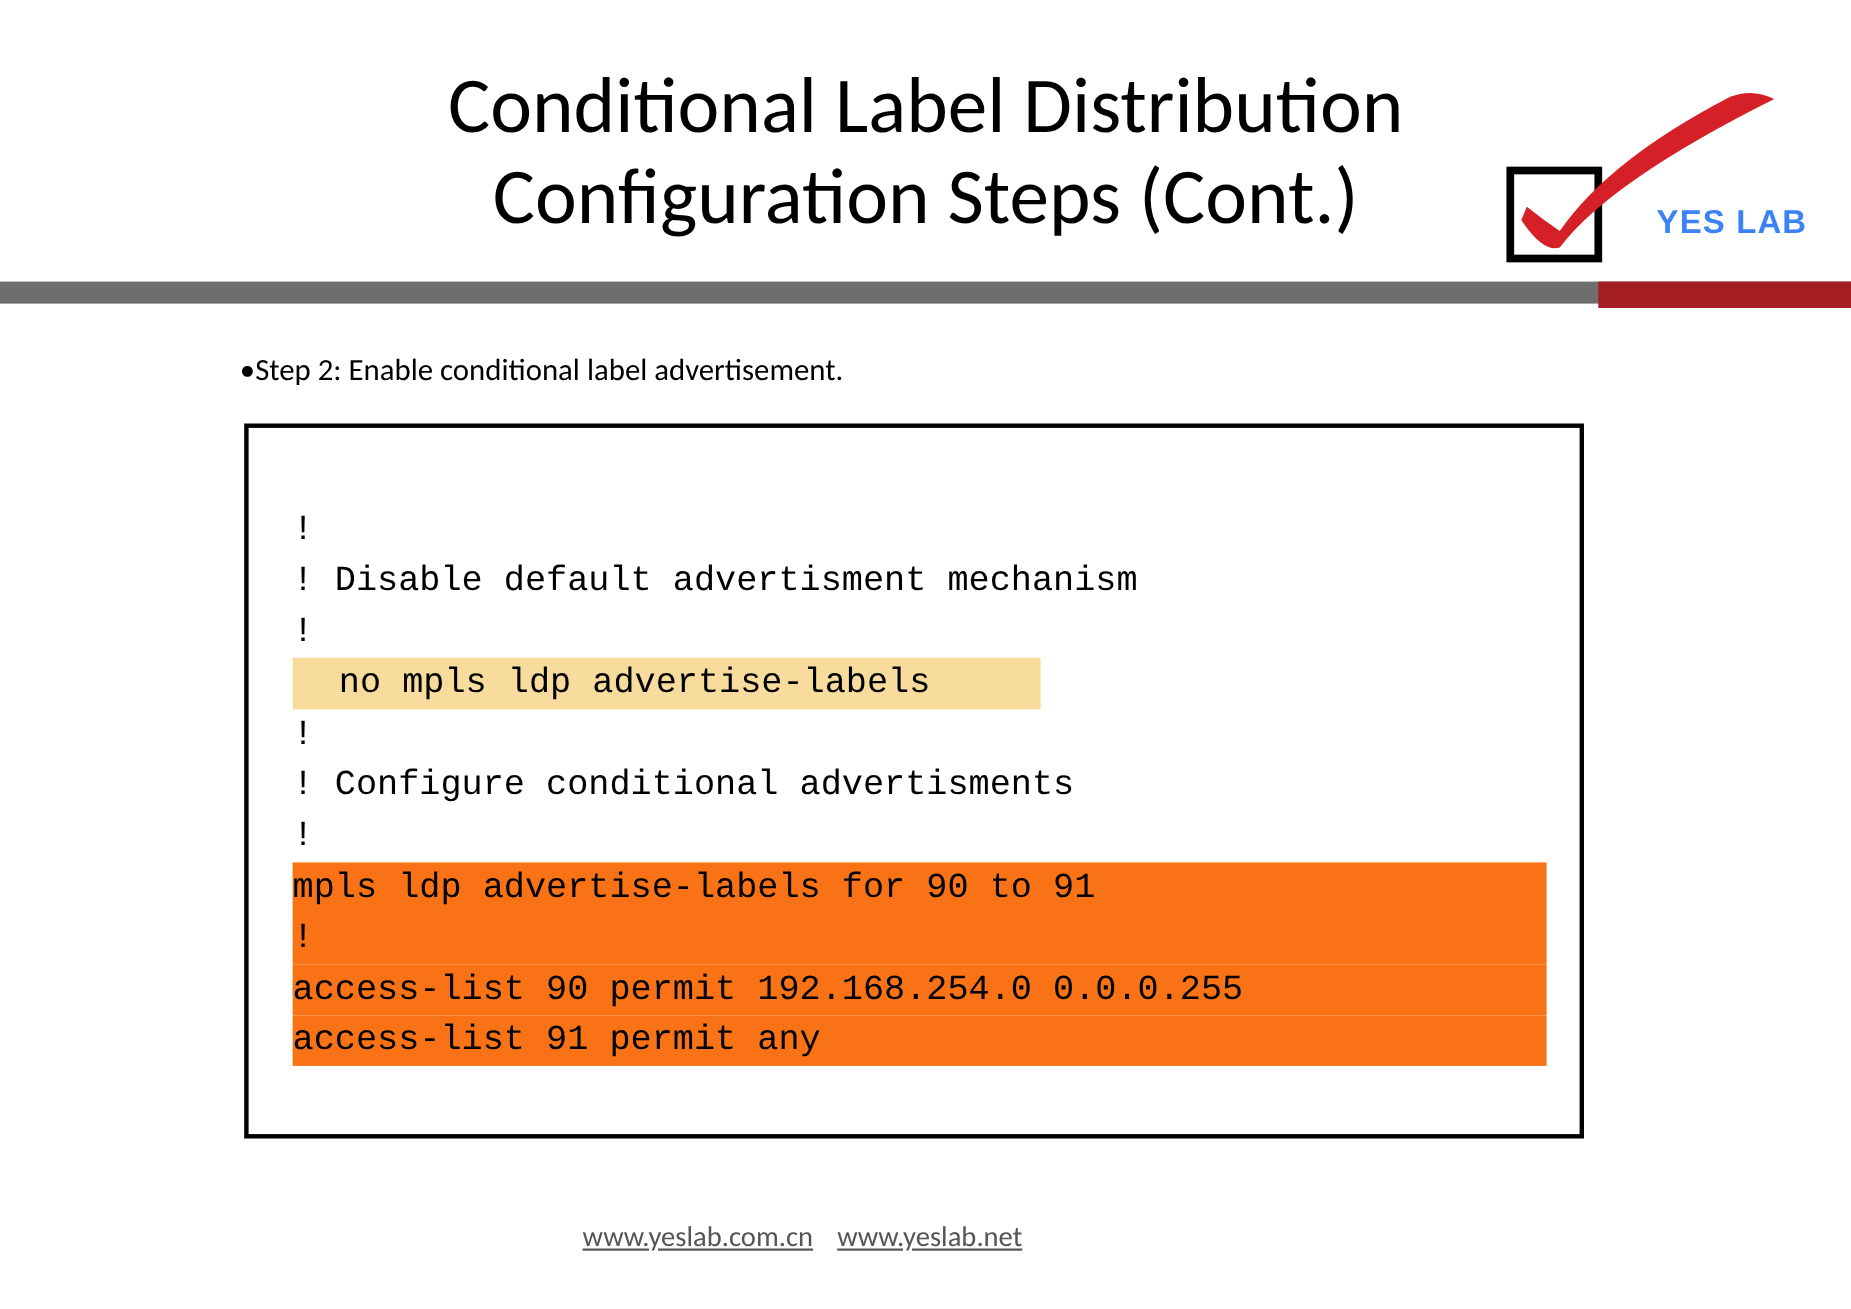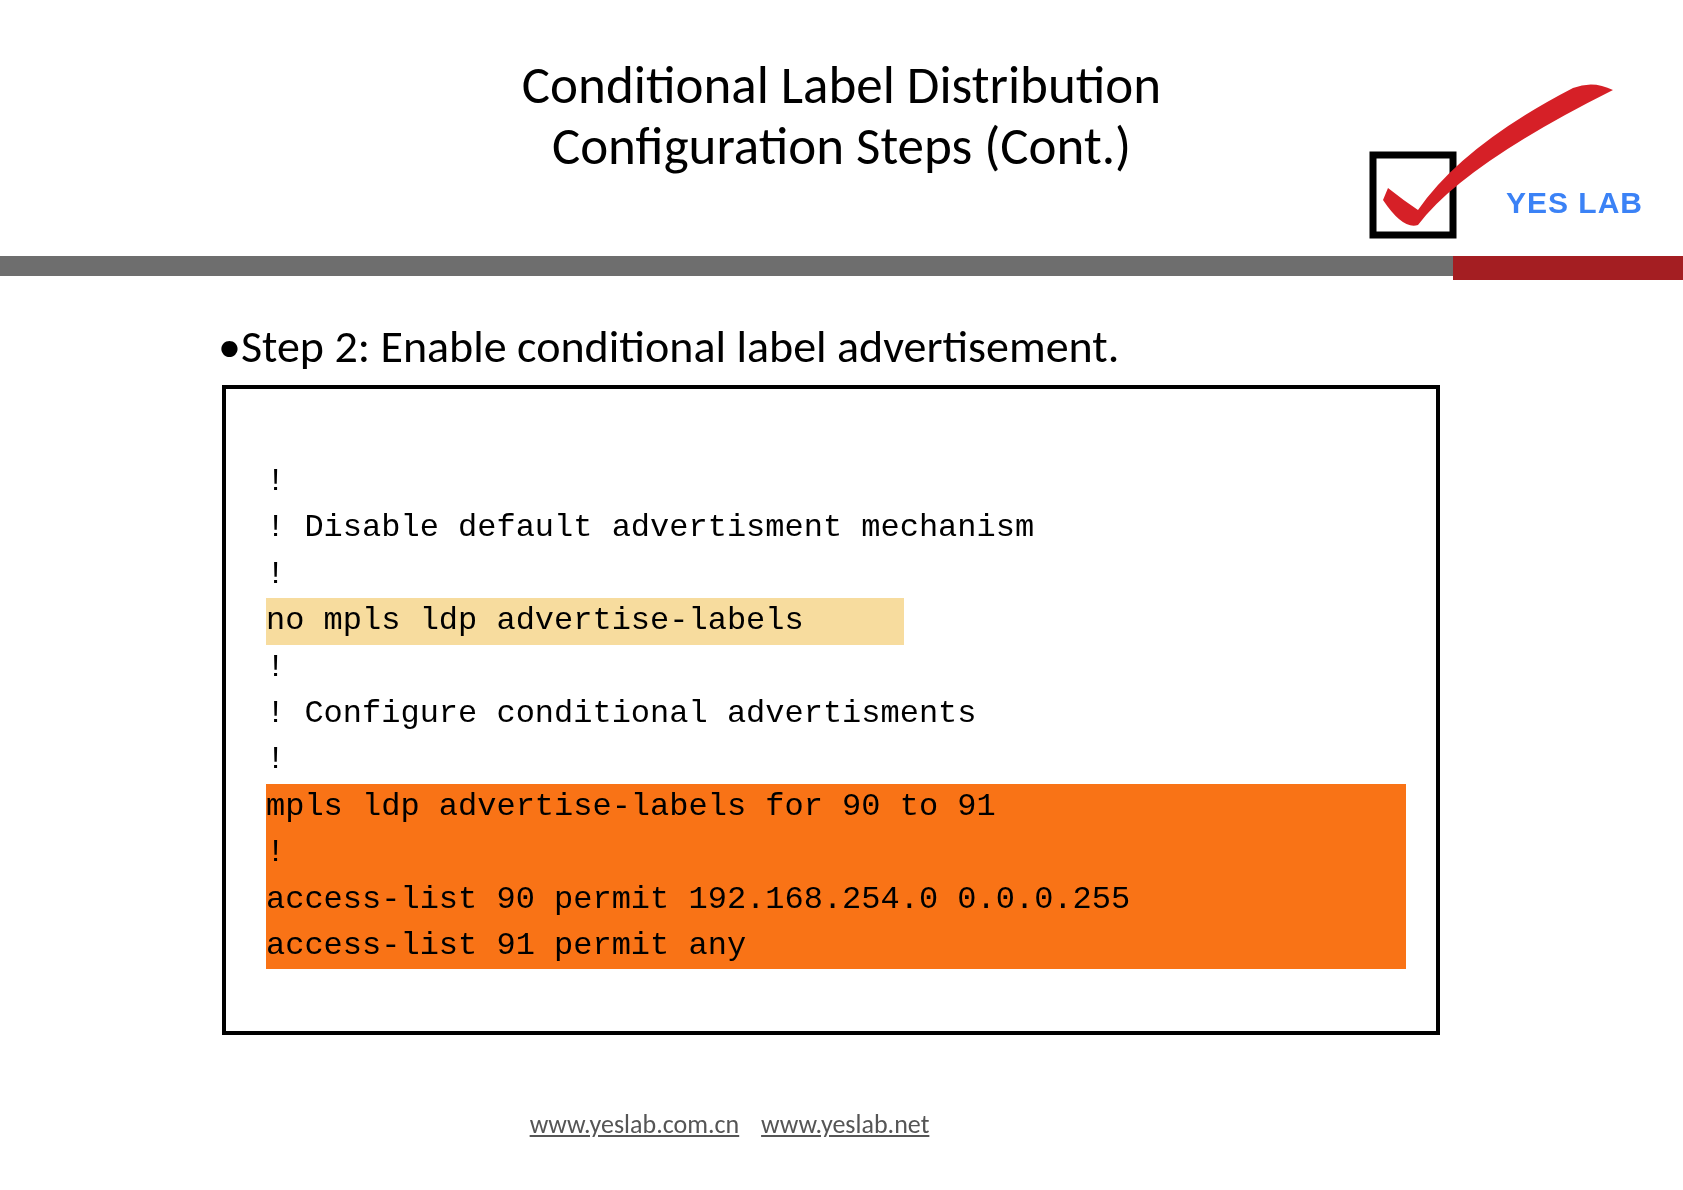--- a/index.html
+++ b/index.html
@@ -20,21 +20,21 @@
     box-sizing: border-box;
   }
 
   
   .title {
     position: absolute;
     top: 55px;
     left: 0;
     width: 1683px;
     text-align: center;
-    font-size: 53px;
+    font-size: 72px;
     line-height: 1.15;
     font-weight: 400;
     letter-spacing: 0px;
   }
 
   
   .divider {
     position: absolute;
     top: 256px;
     left: 0;
@@ -72,21 +72,21 @@
     font-size: 30px;
     letter-spacing: 1px;
     color: #3b82f6;
   }
 
   
   .step-text {
     position: absolute;
     top: 318px;
     left: 218px;
-    font-size: 46px;
+    font-size: 28px;
     font-weight: 400;
     color: #000;
   }
 
   
   .codebox {
     position: absolute;
     top: 385px;
     left: 222px;
     width: 1218px;
@@ -102,20 +102,21 @@
   }
 
   .codebox .line {
     display: block;
     position: relative;
   }
 
   .hl {
     background: #f7dc9e;
     display: inline-block;
+    padding-left: 42px;
   }
   .hl-full {
     background: #f97316;
     display: block;
     width: 1140px;
   }
 
   
   .footer {
     position: absolute;

